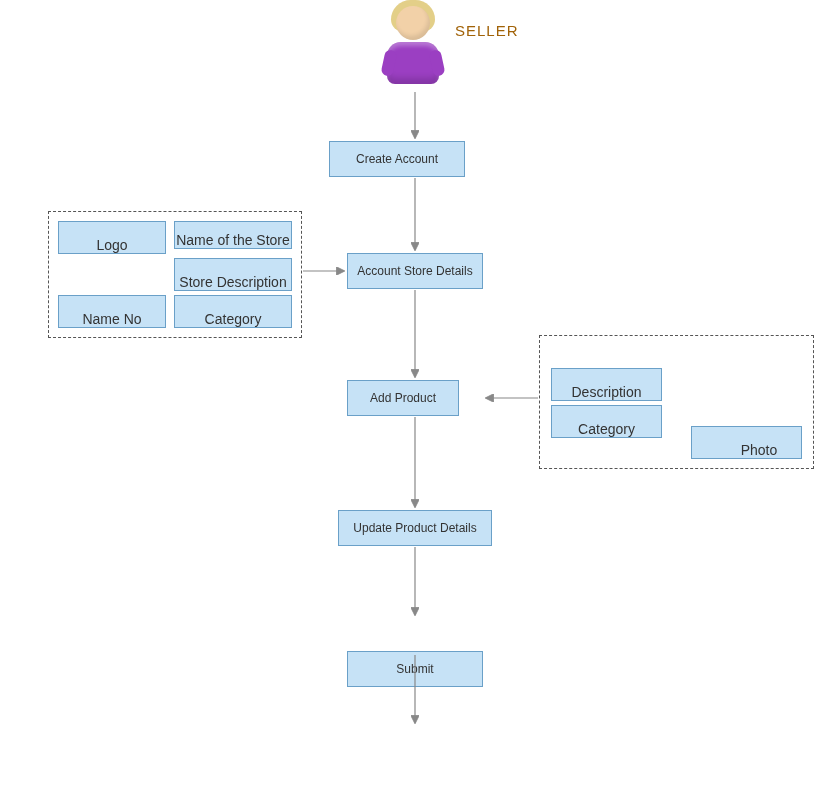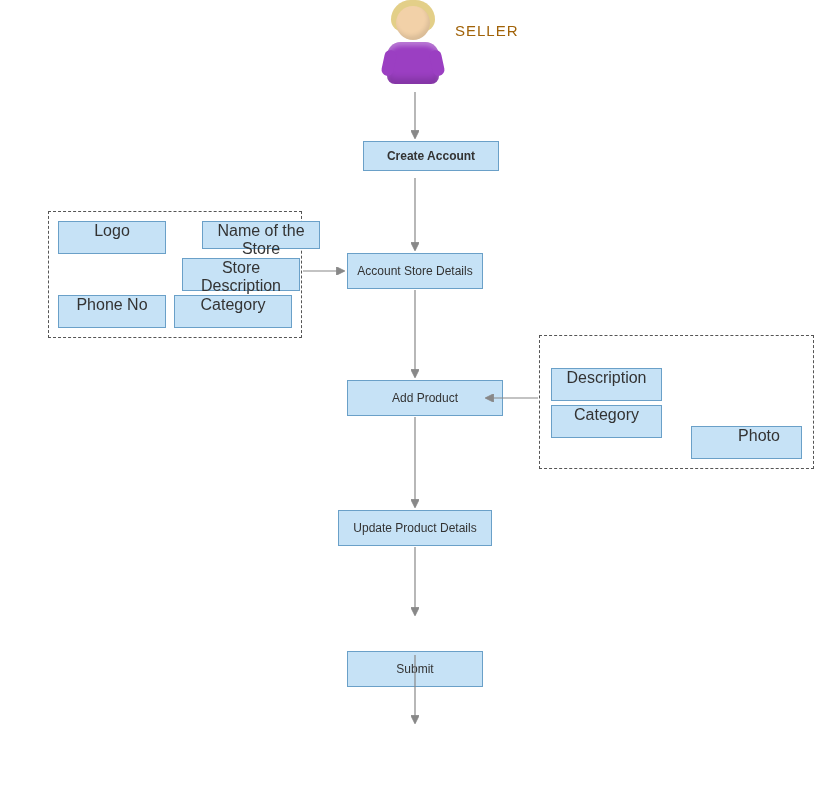--- a/index.html
+++ b/index.html
@@ -26,25 +26,25 @@
     justify-content: center;
     text-align: center;
     padding: 2px 4px;
     box-sizing: border-box;
   }
   .cell {
     position: absolute;
     background: #c6e2f6;
     border: 1px solid #6aa0c8;
     display: flex;
-    align-items: flex-start;
+    align-items: flex-end;
     justify-content: center;
     text-align: center;
     box-sizing: border-box;
-    font-size: 16px;
+    font-size: 14px;
   }
   .group-box {
     position: absolute;
     border: 1.5px dashed #555;
     background: transparent;
     box-sizing: border-box;
   }
   .terminator {
     position: absolute;
     background: #c6e2f6;
@@ -139,56 +139,56 @@
 
   <div class="avatar" style="left:383px; top:0px;">
     <div class="hair"></div>
     <div class="head-wrap">
         <div class="head"></div>
       </div>
     <div class="body"></div>
   </div>
   <div class="label" style="left:455px; top:22px;">SELLER</div>
 
-  <div class="node" style="left:363px; top:141px; width:136px; height:30px;font-weight:bold;">
+  <div class="node" style="left:329px; top:141px; width:136px; height:36px;">
     <span>Create Account</span>
   </div>
 
   <div class="node" style="left:347px; top:253px; width:136px; height:36px;">
     <span>Account Store Details</span>
   </div>
 
-  <div class="node" style="left:347px; top:380px; width:156px; height:36px;">
+  <div class="node" style="left:347px; top:380px; width:112px; height:36px;">
     <span>Add  Product</span>
   </div>
 
   <div class="node" style="left:338px; top:510px; width:154px; height:36px;">
     <span>Update Product Details</span>
   </div>
 
   <div class="node" style="left:347px; top:618px; width:136px; height:36px;margin-top:33px;">
     <span>Submit</span>
   </div>
 
 
   <div class="group-box" style="left:48px; top:211px; width:254px; height:127px;"></div>
 
   <div class="cell" style="left:58px;  top:221px; width:108px; height:33px;">
       <span>Logo</span>
     </div>
-  <div class="cell" style="left:174px; top:221px; width:118px; height:28px;margin-left:28px;">
+  <div class="cell" style="left:174px; top:221px; width:118px; height:28px;">
       <span>Name of the Store</span>
     </div>
 
-  <div class="cell" style="left:182px; top:258px; width:118px; height:33px;">
+  <div class="cell" style="left:174px; top:258px; width:118px; height:33px;">
       <span>Store Description</span>
     </div>
 
   <div class="cell" style="left:58px;  top:295px; width:108px; height:33px;">
-      <span>Phone No</span>
+      <span>Name No</span>
     </div>
   <div class="cell" style="left:174px; top:295px; width:118px; height:33px;">
       <span>Category</span>
     </div>
 
   <div class="group-box" style="left:539px; top:335px; width:275px; height:134px;"></div>
 
   <div class="cell" style="left:551px; top:368px; width:111px; height:33px;">
       <span>Description</span>
     </div>

